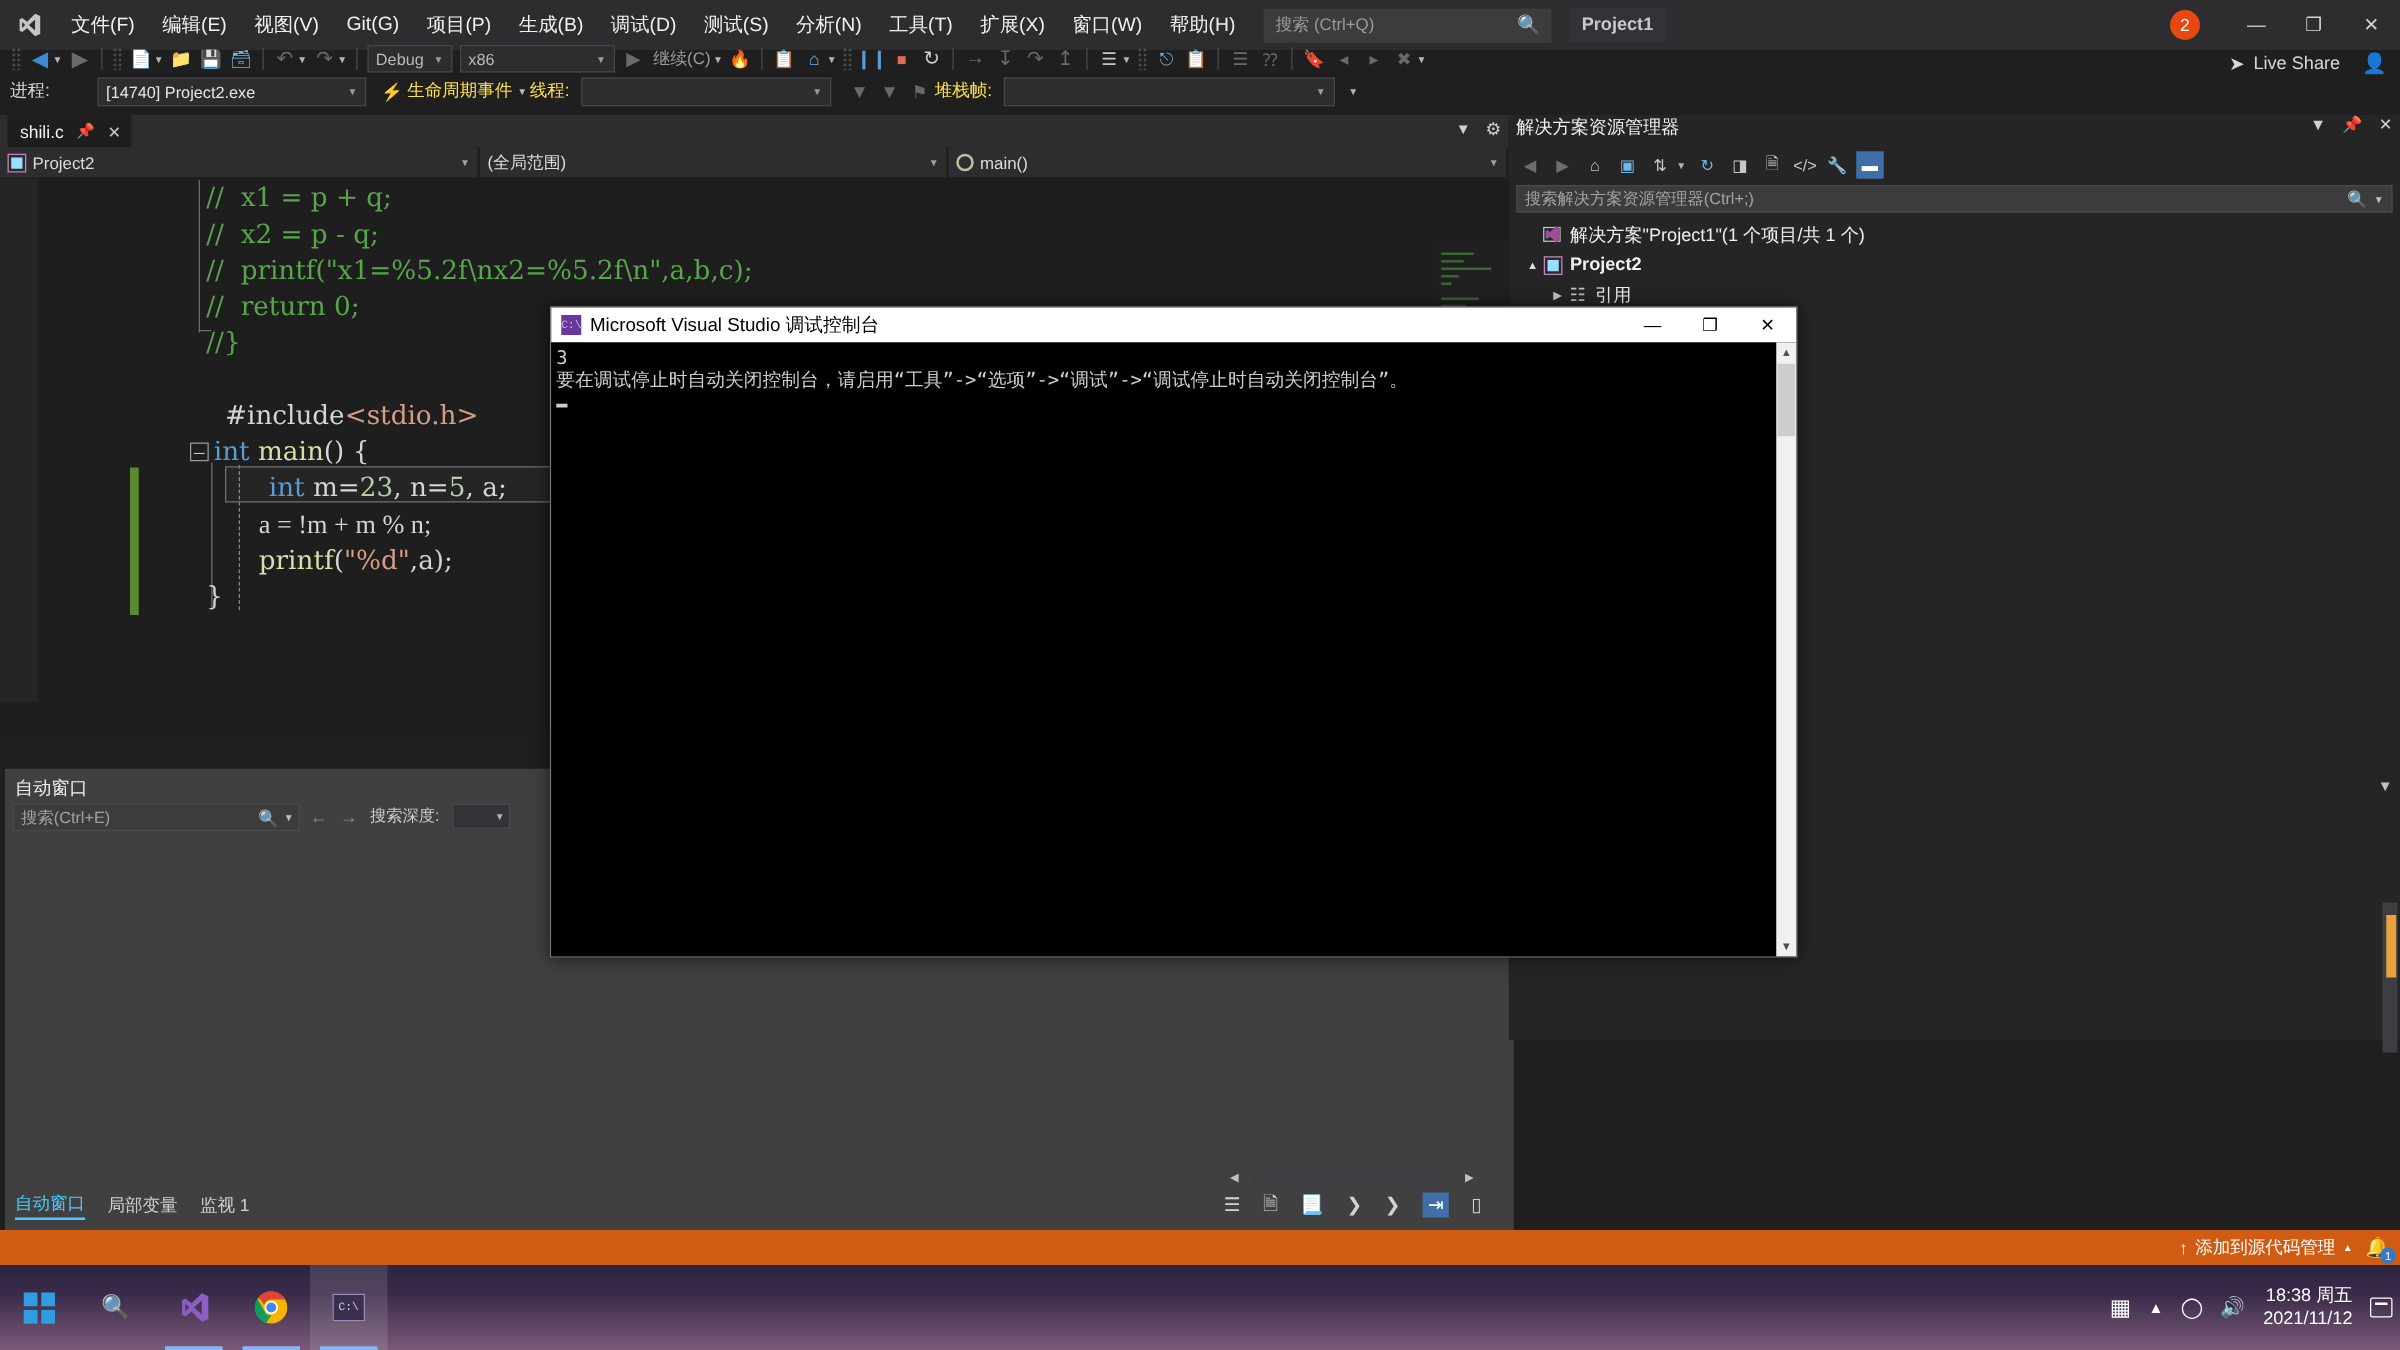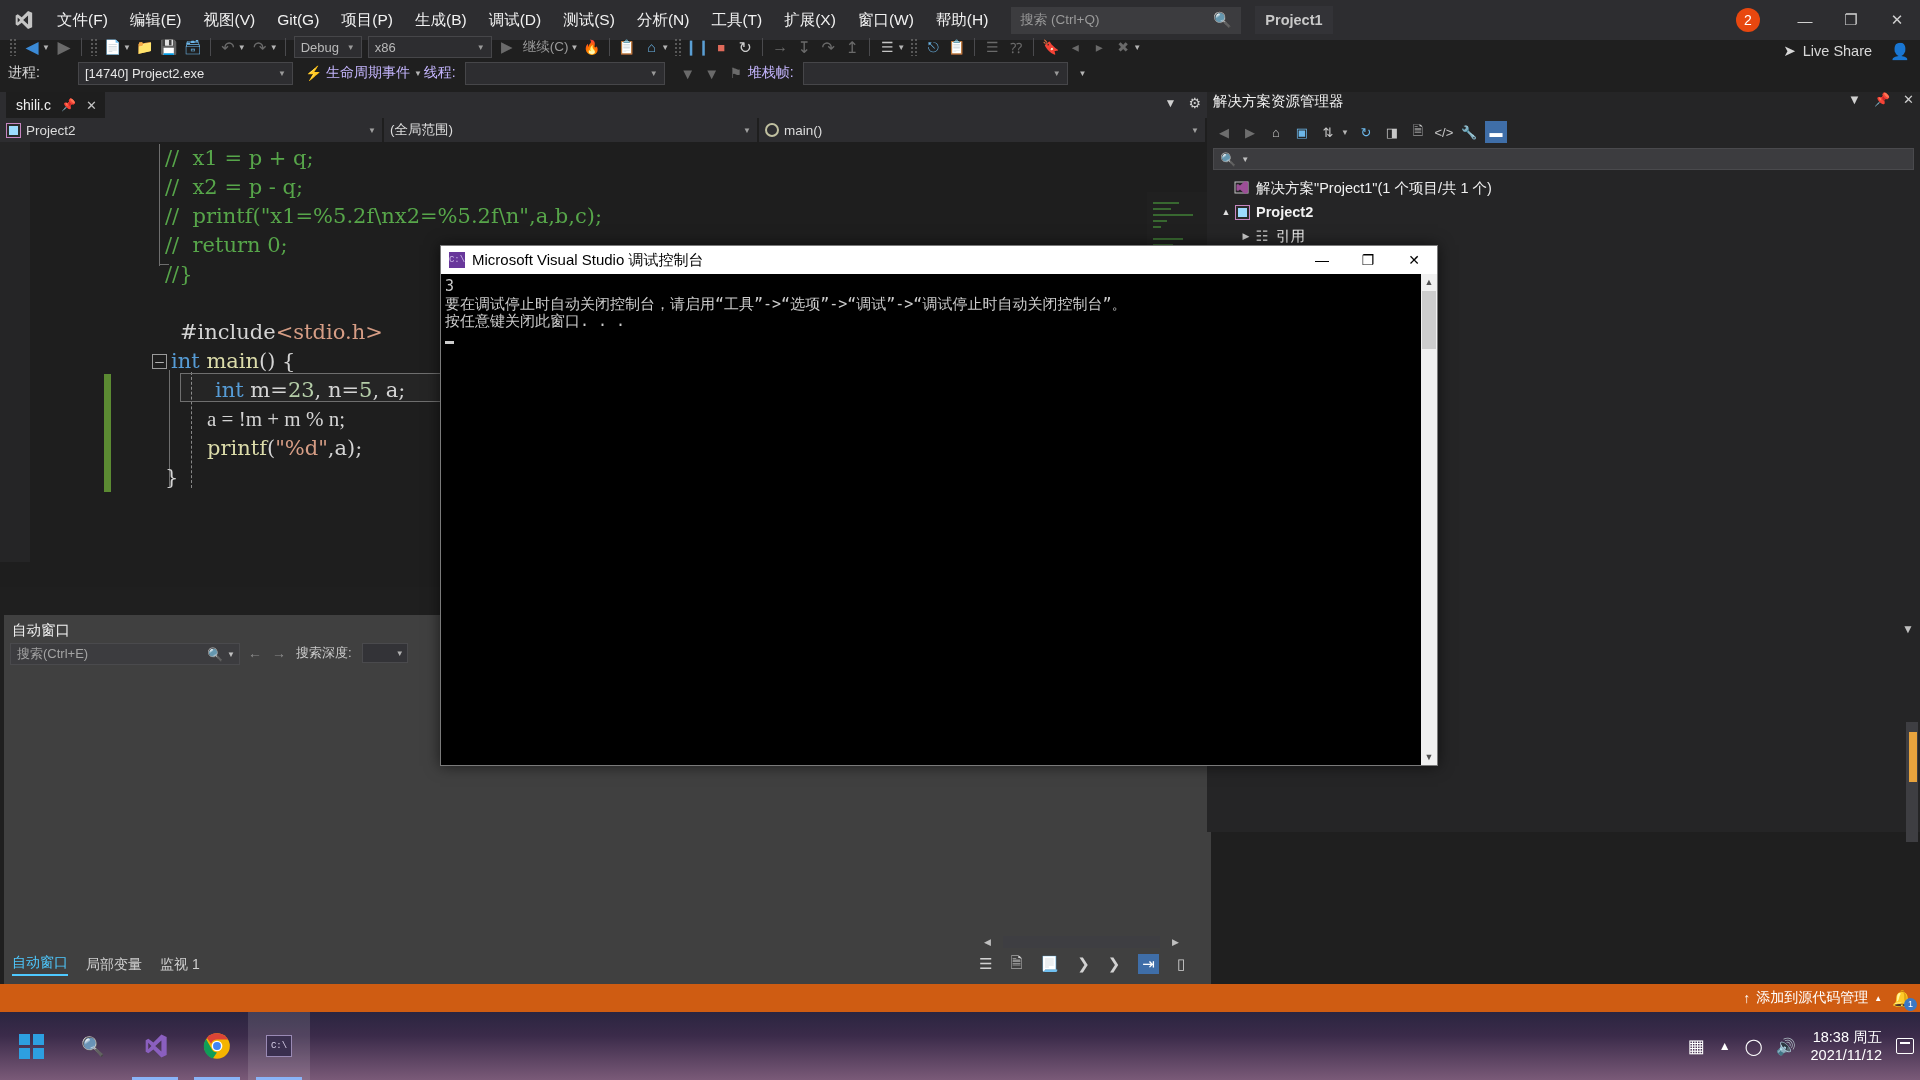--- a/index.html
+++ b/index.html
@@ -66,21 +66,21 @@
     height: 22px; background: #2d2d30; border: 1px solid #464649; color: #b9b9b9;
     font-size: 13px; display: flex; align-items: center; padding: 0 6px; margin: 0 3px;
   }
   .combo .cv { flex: 1; white-space: nowrap; overflow: hidden; }
   .combo .cc { font-size: 8px; color: #9a9a9a; margin-left: 6px; }
   .tb-text { color: #9a9a9a; font-size: 13.5px; margin: 0 4px; }
 
   
   .debugbar { position: absolute; left: 0; top: 60px; width: 1200px; height: 26px; display: flex; align-items: center; padding-left: 8px; }
   .db-label { color: #d6d6d6; font-size: 14px; margin-right: 6px; }
-  .db-label.dim { color: #c4b5fd; }
+  .db-label.dim { color: #fde047; }
 
   
   .editor-zone { position: absolute; left: 0; top: 92px; width: 1207px; height: 495px; background: #1e1e1e; }
   .tabstrip { position: absolute; left: 0; top: 0; width: 1207px; height: 26px; background: #2d2d30; }
   .tab {
     position: absolute; left: 6px; top: 0; height: 26px; background: #1e1e1e;
     display: flex; align-items: center; padding: 0 8px 0 10px; color: #f0f0f0; font-size: 14px;
   }
   .tab .pin { margin-left: 10px; color: #c5c5c5; font-size: 12px; }
   .tab .x { margin-left: 10px; color: #c5c5c5; font-size: 13px; }
@@ -508,20 +508,21 @@
         <span class="se-tb">⇅</span>
         <span class="tb-caret">▼</span>
         <span class="se-tb" style="color:#6cb6e8;">↻</span>
         <span class="se-tb">◨</span>
         <span class="se-tb">🗎</span>
         <span class="se-tb">&lt;/&gt;</span>
         <span class="se-tb">🔧</span>
         <span class="se-tb sel">▬</span>
       </div>
       <div class="se-search">
+        <span class="txt">搜索解决方案资源管理器(Ctrl+;)</span>
         <span class="mag">🔍</span>
         <span class="cc">▼</span>
       </div>
 
       <div class="se-tree">
         <div class="se-row" style="padding-left:12px;">
           <span class="tri"></span>
           <span class="ico">
             <svg width="16" height="16" viewBox="0 0 16 16">
                 <rect x="1" y="2" width="13" height="11" fill="none" stroke="#c5c5c5"></rect>
@@ -560,21 +561,20 @@
         <span class="console-title-text">Microsoft Visual Studio 调试控制台</span>
         <span class="console-btns">
           <span class="console-btn">—</span>
           <span class="console-btn">❐</span>
           <span class="console-btn close">✕</span>
         </span>
       </div>
       <div class="console-body">
         <div class="cline">3</div>
         <div class="cline">要在调试停止时自动关闭控制台，请启用“工具”-&gt;“选项”-&gt;“调试”-&gt;“调试停止时自动关闭控制台”。</div>
-        <div class="cline">按任意键关闭此窗口. . .</div>
         <div class="cline"><span class="ccursor"></span></div>
       </div>
       <div class="console-vscroll">
         <div class="cvs-btn">▲</div>
         <div class="cvs-thumb"></div>
         <div class="cvs-bottom">▼</div>
       </div>
     </div>
 
     <div class="vs-status">

